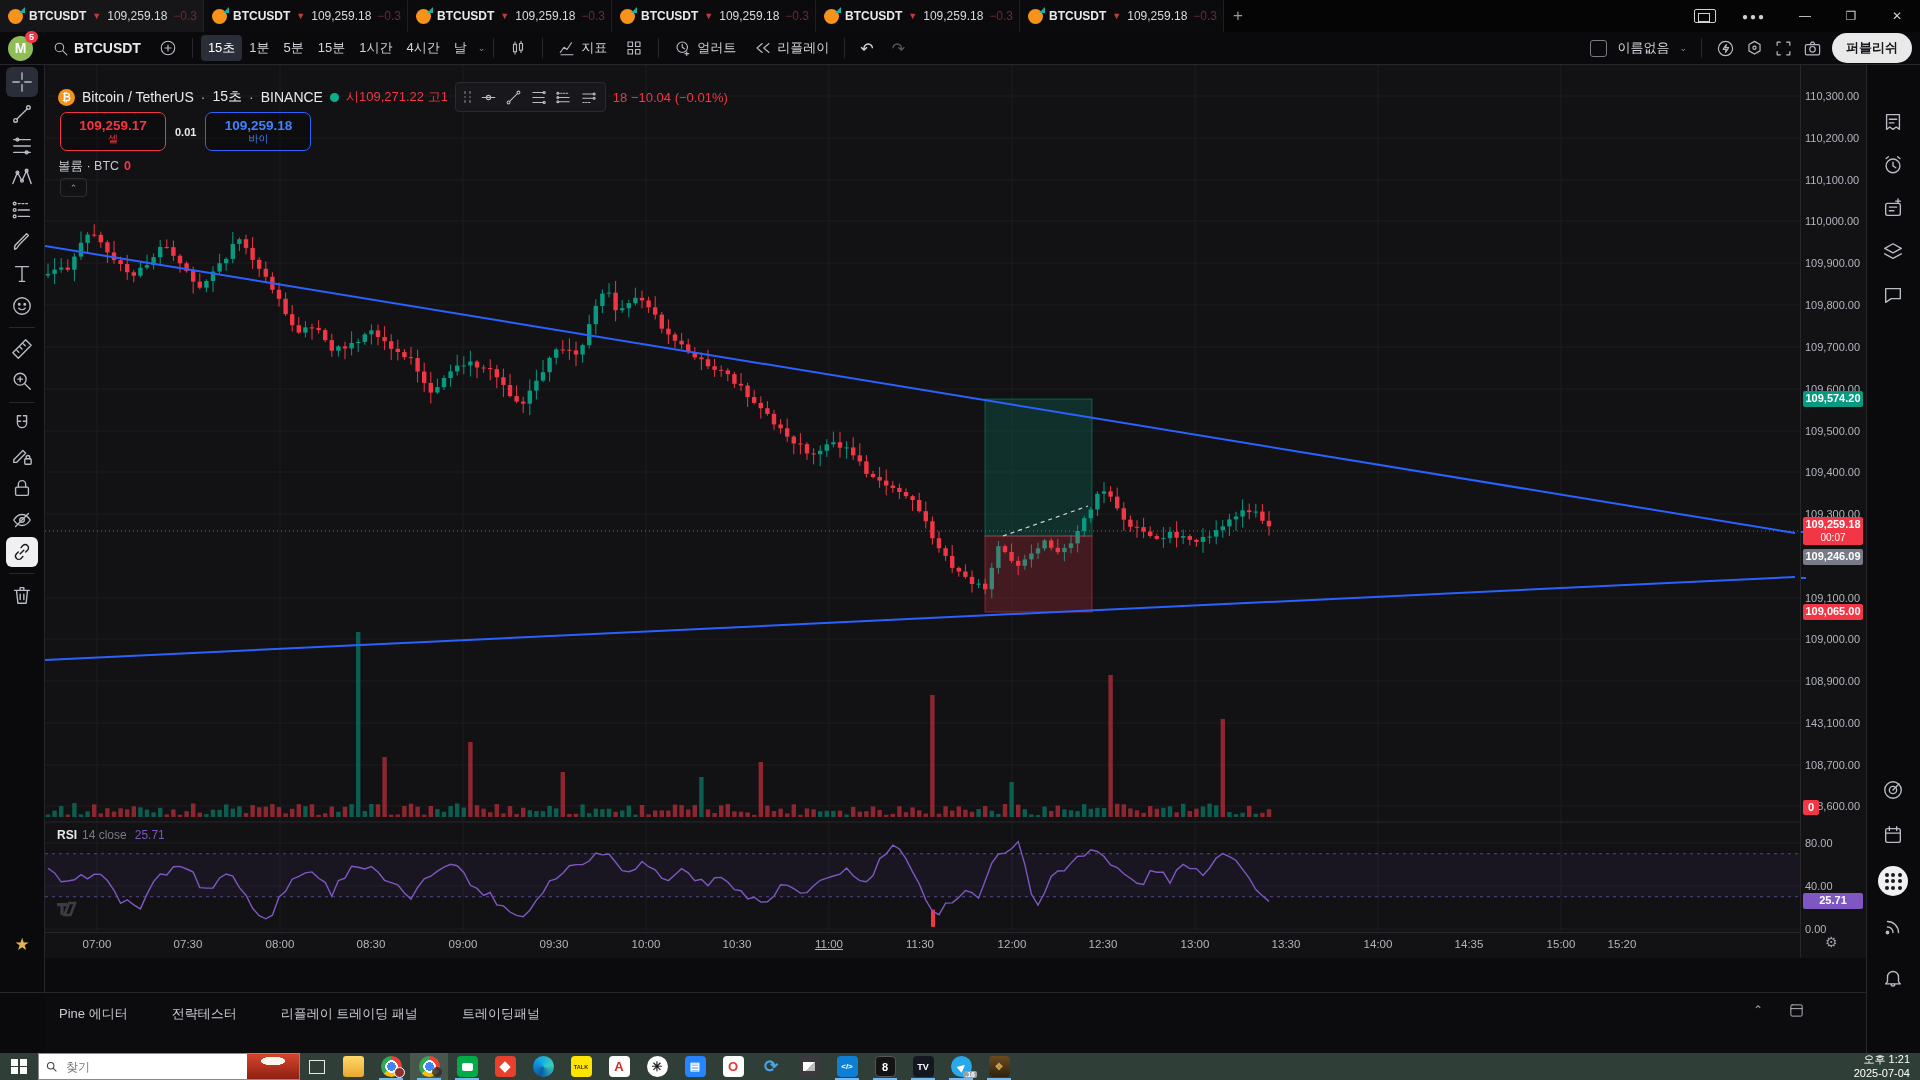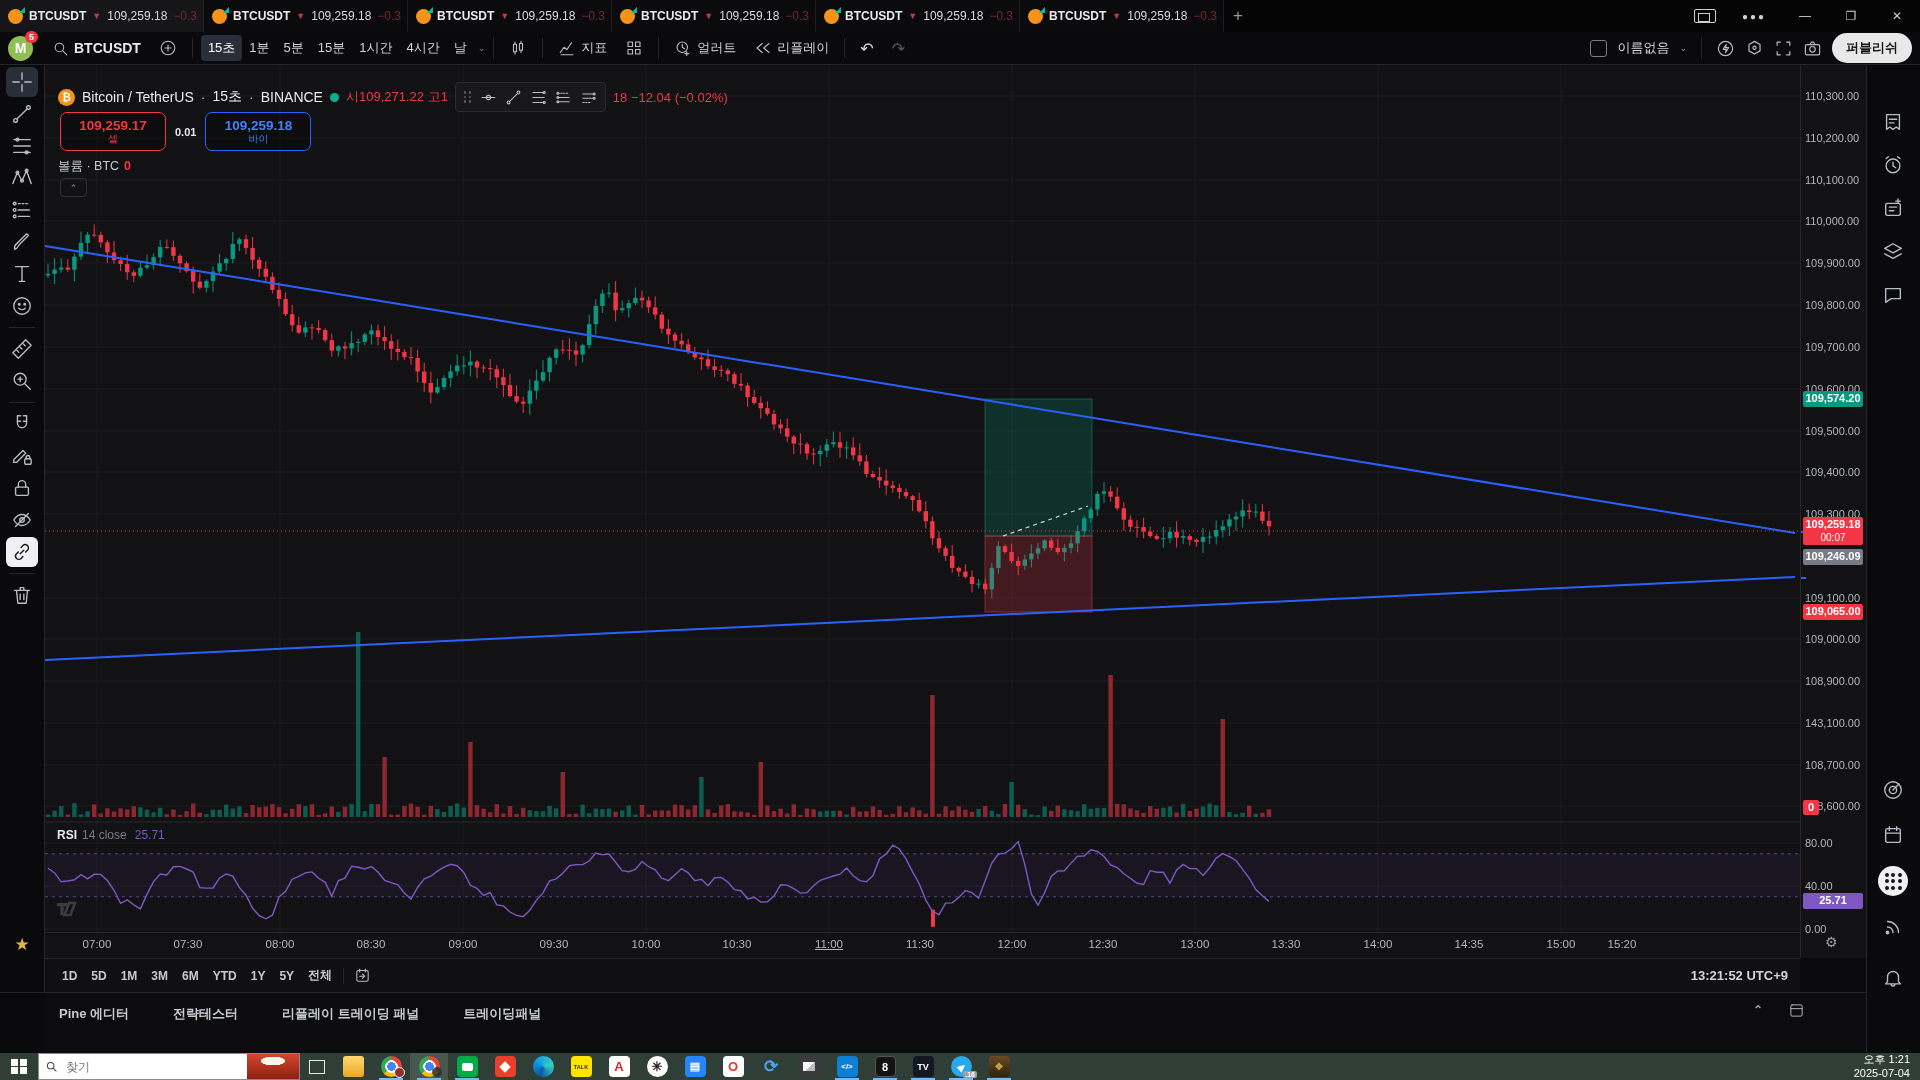--- a/index.html
+++ b/index.html
@@ -81,21 +81,21 @@
   .appscircle i{background:#17181c;border-radius:50%;}
   
   #taxis{position:absolute;left:45px;top:932px;width:1755px;height:26px;background:#121215;border-top:1px solid #26262b;box-sizing:border-box;}
   .ttick{position:absolute;top:5px;transform:translateX(-50%);color:#b2b5be;font-size:11.5px;}
   #footer{position:absolute;left:45px;top:958px;width:1755px;height:34px;background:#101013;border-top:1px solid #26262b;box-sizing:border-box;display:flex;align-items:center;padding:0 10px;}
   .rng{padding:3px 7px;color:#c6c9d0;font-size:12px;font-weight:bold;}
   #footer .sep{height:16px;}
   #goto-ic{margin-left:6px;}
   #clockutc{margin-left:auto;color:#d1d4dc;font-size:13px;font-weight:bold;padding-right:2px;}
   
-  #bpanel{position:absolute;left:45px;top:992px;width:1821px;height:68px;background:#0c0c0e;border-top:1px solid #26262b;box-sizing:border-box;display:flex;gap:44px;align-items:flex-start;padding:12px 0 0 14px;font-weight:bold;}
+  #bpanel{position:absolute;left:45px;top:992px;width:1821px;height:68px;background:#0c0c0e;border-top:1px solid #26262b;box-sizing:border-box;display:flex;gap:44px;align-items:flex-start;padding:12px 0 0 14px;}
   .btab2{color:#c6c9d0;font-size:13px;}
   #bpanel-right{position:absolute;right:62px;top:10px;display:flex;gap:26px;color:#9b9ea6;}
   #belowleft{position:absolute;left:0;top:992px;width:45px;height:61px;background:#0a0a0c;border-top:1px solid #26262b;box-sizing:border-box;}
   
   #taskbar{position:absolute;left:0;top:1053px;width:1920px;height:27px;background:#30402f;background:#2f3e36;display:flex;align-items:center;}
   #startbtn{width:38px;height:27px;display:flex;align-items:center;justify-content:center;}
   .winlogo{display:grid;grid-template-columns:7px 7px;grid-template-rows:7px 7px;gap:1.5px;}
   .winlogo i{background:#fdfdfd;}
   #searchbox{width:248px;height:25px;background:#fff;border:1px solid #8a8a8a;display:flex;align-items:center;padding:0 6px;gap:6px;position:relative;}
   #searchbox input{border:none;outline:none;font-size:12px;width:140px;color:#333;font-family:"Liberation Sans",sans-serif;}
@@ -1043,21 +1043,21 @@
             <circle cx="4" cy="12" r="1.4"></circle>
             <circle cx="4" cy="18" r="1.4"></circle>
           </svg>
         <svg class="ic" width="17" height="17" viewBox="0 0 24 24">
             <path d="M4 7h16M4 13h16"></path>
             <path d="M4 19h10" stroke-dasharray="2 2"></path>
             <circle cx="20" cy="7" r="1.4"></circle>
             <circle cx="20" cy="13" r="1.4"></circle>
           </svg>
       </div>
-      <span class="ohlc">18 −12.04 (−0.02%)</span>
+      <span class="ohlc">18 −10.04 (−0.01%)</span>
     </div>
 
     <div id="trade-btns">
       <div class="tradebox" id="sellbox">
         <span class="p">109,259.17</span>
         <span class="l">셀</span>
       </div>
       <span id="spread">0.01</span>
       <div class="tradebox" id="buybox">
         <span class="p">109,259.18</span>
@@ -1129,39 +1129,20 @@
       <div class="ttick" style="left: 967px;">12:00</div>
       <div class="ttick" style="left: 1058px;">12:30</div>
       <div class="ttick" style="left: 1150px;">13:00</div>
       <div class="ttick" style="left: 1241px;">13:30</div>
       <div class="ttick" style="left: 1333px;">14:00</div>
       <div class="ttick" style="left: 1424px;">14:35</div>
       <div class="ttick" style="left: 1516px;">15:00</div>
       <div class="ttick" style="left: 1577px;">15:20</div>
     </div>
 
-  <div id="footer">
-    <div id="ranges-holder" class="row">
-        <div class="rng">1D</div>
-        <div class="rng">5D</div>
-        <div class="rng">1M</div>
-        <div class="rng">3M</div>
-        <div class="rng">6M</div>
-        <div class="rng">YTD</div>
-        <div class="rng">1Y</div>
-        <div class="rng">5Y</div>
-        <div class="rng">전체</div>
-      </div>
-    <div class="sep"></div>
-    <svg id="goto-ic" class="ic" width="17" height="17" viewBox="0 0 24 24">
-        <rect x="4" y="5" width="16" height="15" rx="2"></rect>
-        <path d="M8 3v4M16 3v4M8 13h6M12 10l3 3-3 3"></path>
-      </svg>
-    <span id="clockutc">13:21:52 UTC+9</span>
-  </div>
 
   <div id="rsidebar">
       <div class="sbicon" style="top: 42px;">
         <svg class="ic" width="22" height="22" viewBox="0 0 24 24">
           <path d="M5 4h14v16l-3.5-2.5L12 20l-3.5-2.5L5 20V4z"></path>
           <path d="M8 9h8M8 13h5"></path>
         </svg>
       </div>
       <div class="sbicon" style="top: 85px;">
         <svg class="ic" width="22" height="22" viewBox="0 0 24 24">

